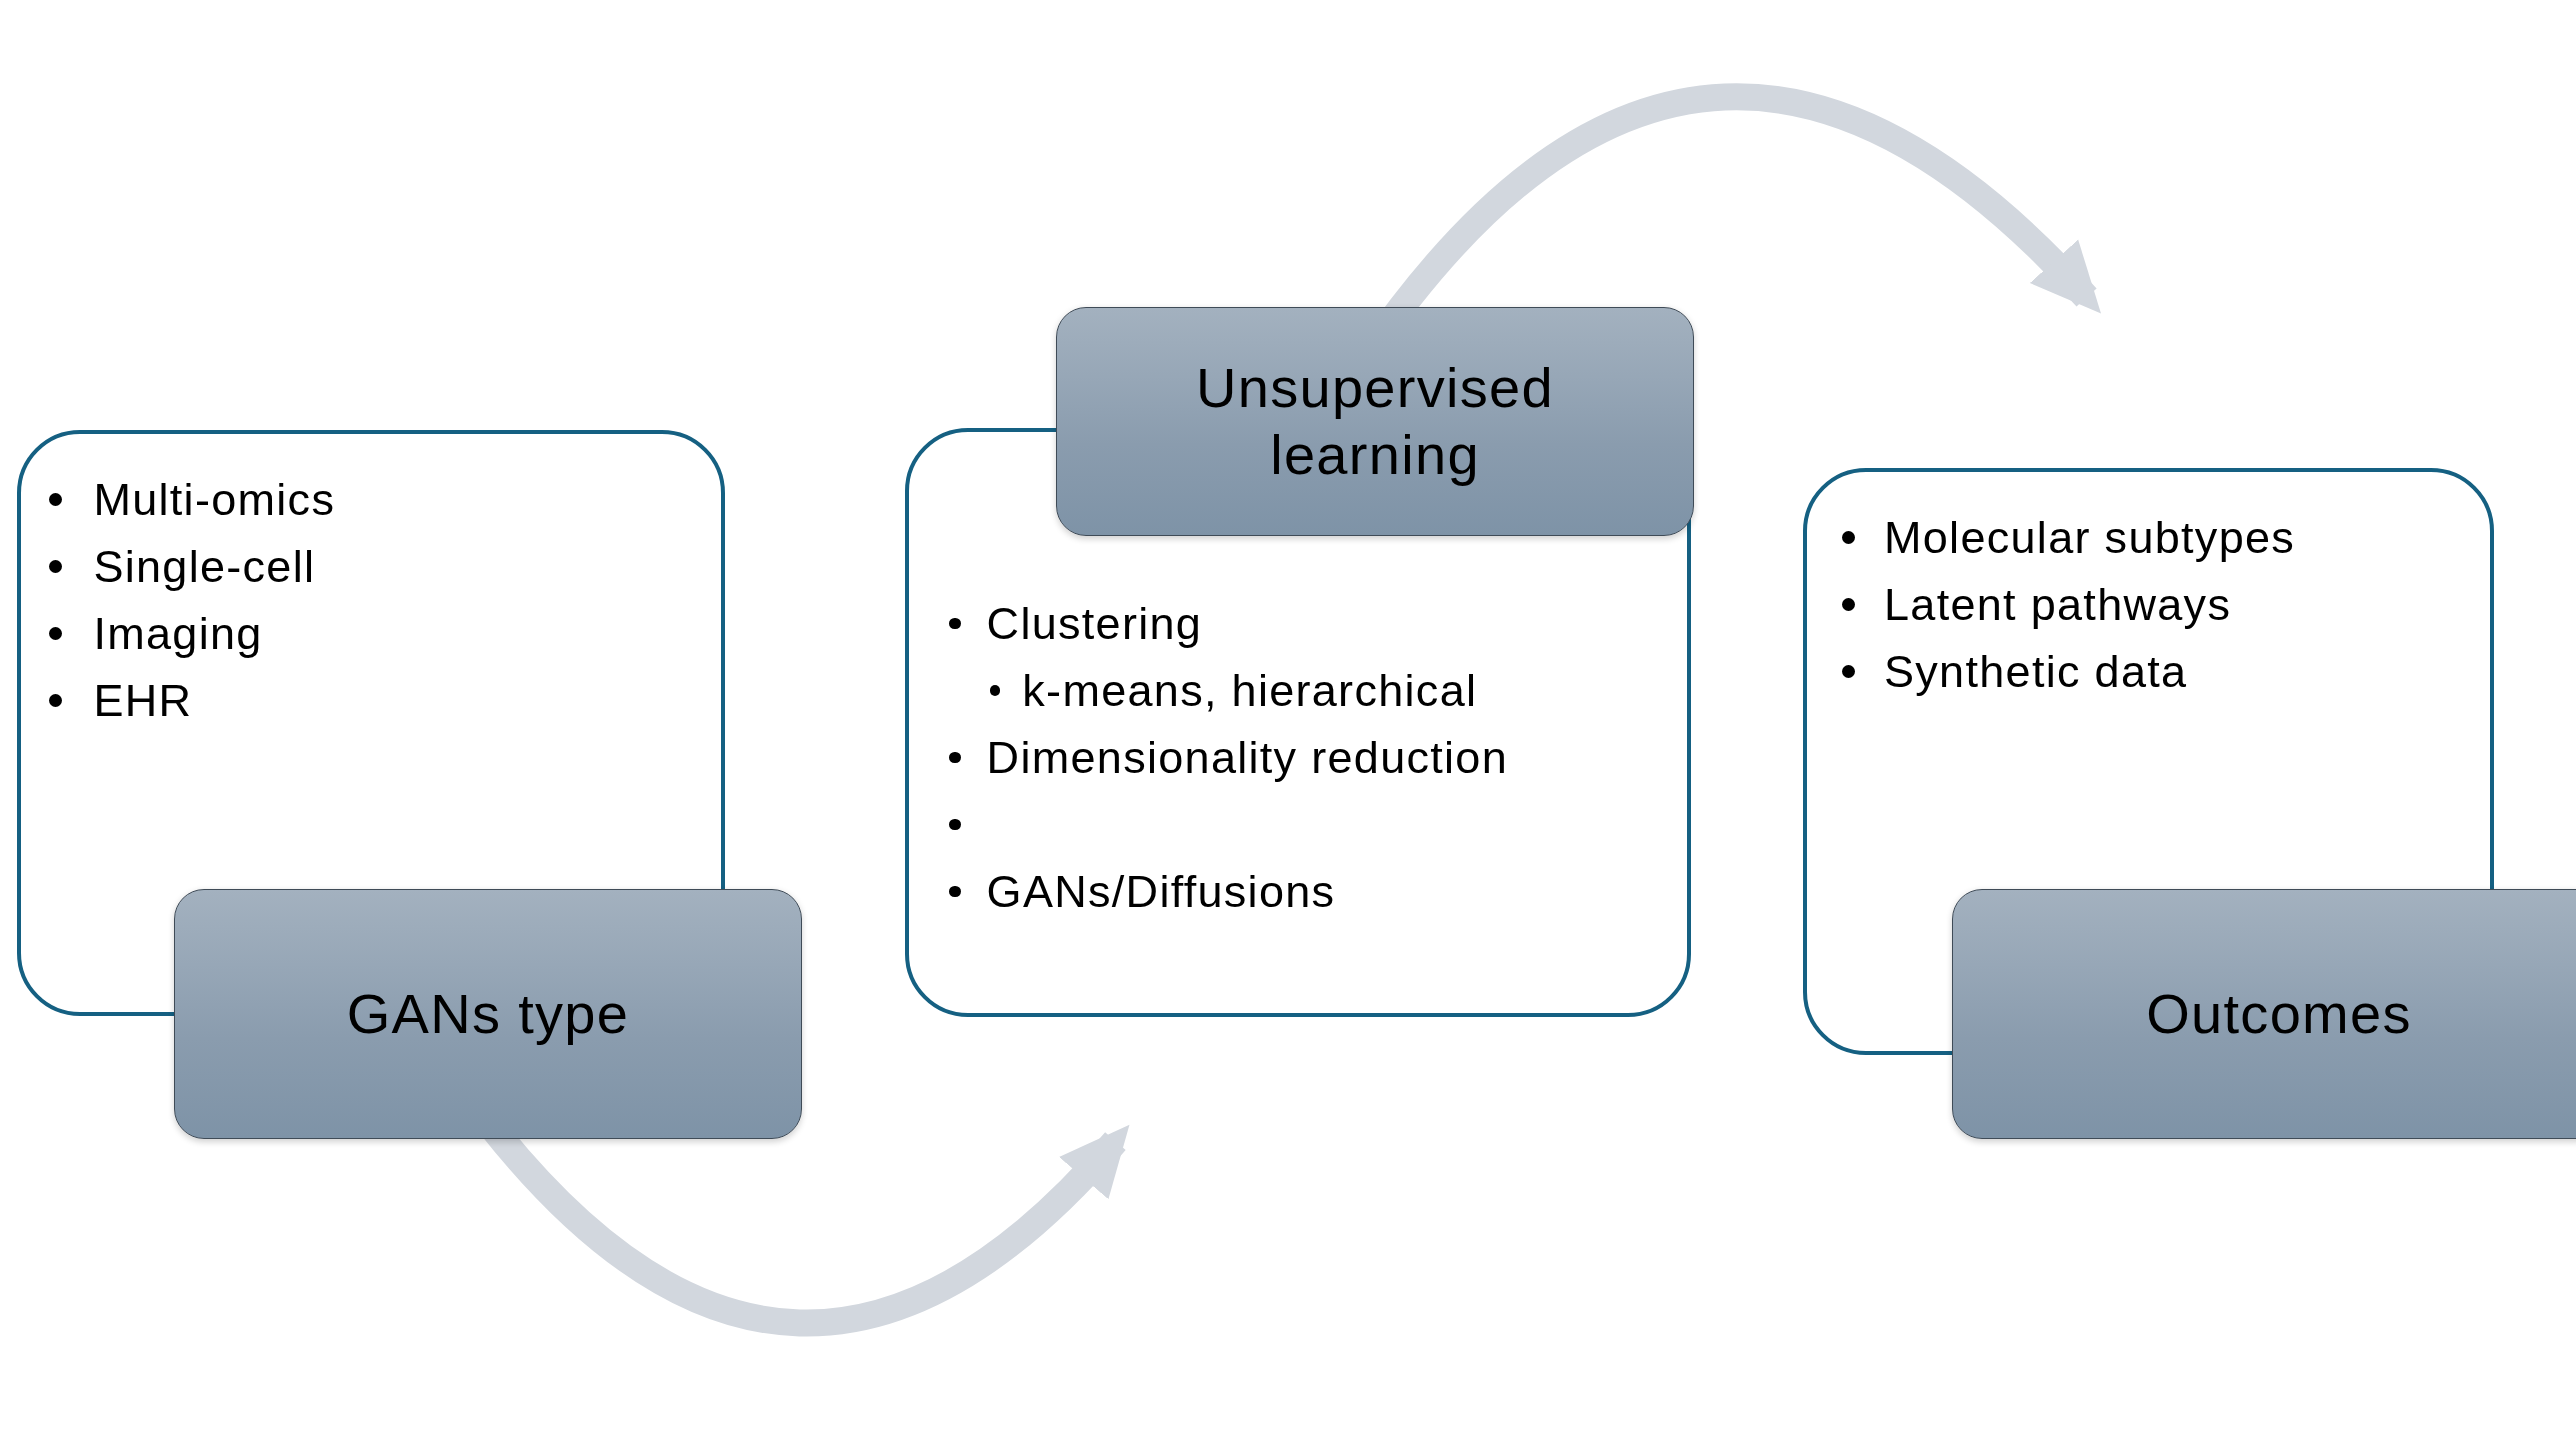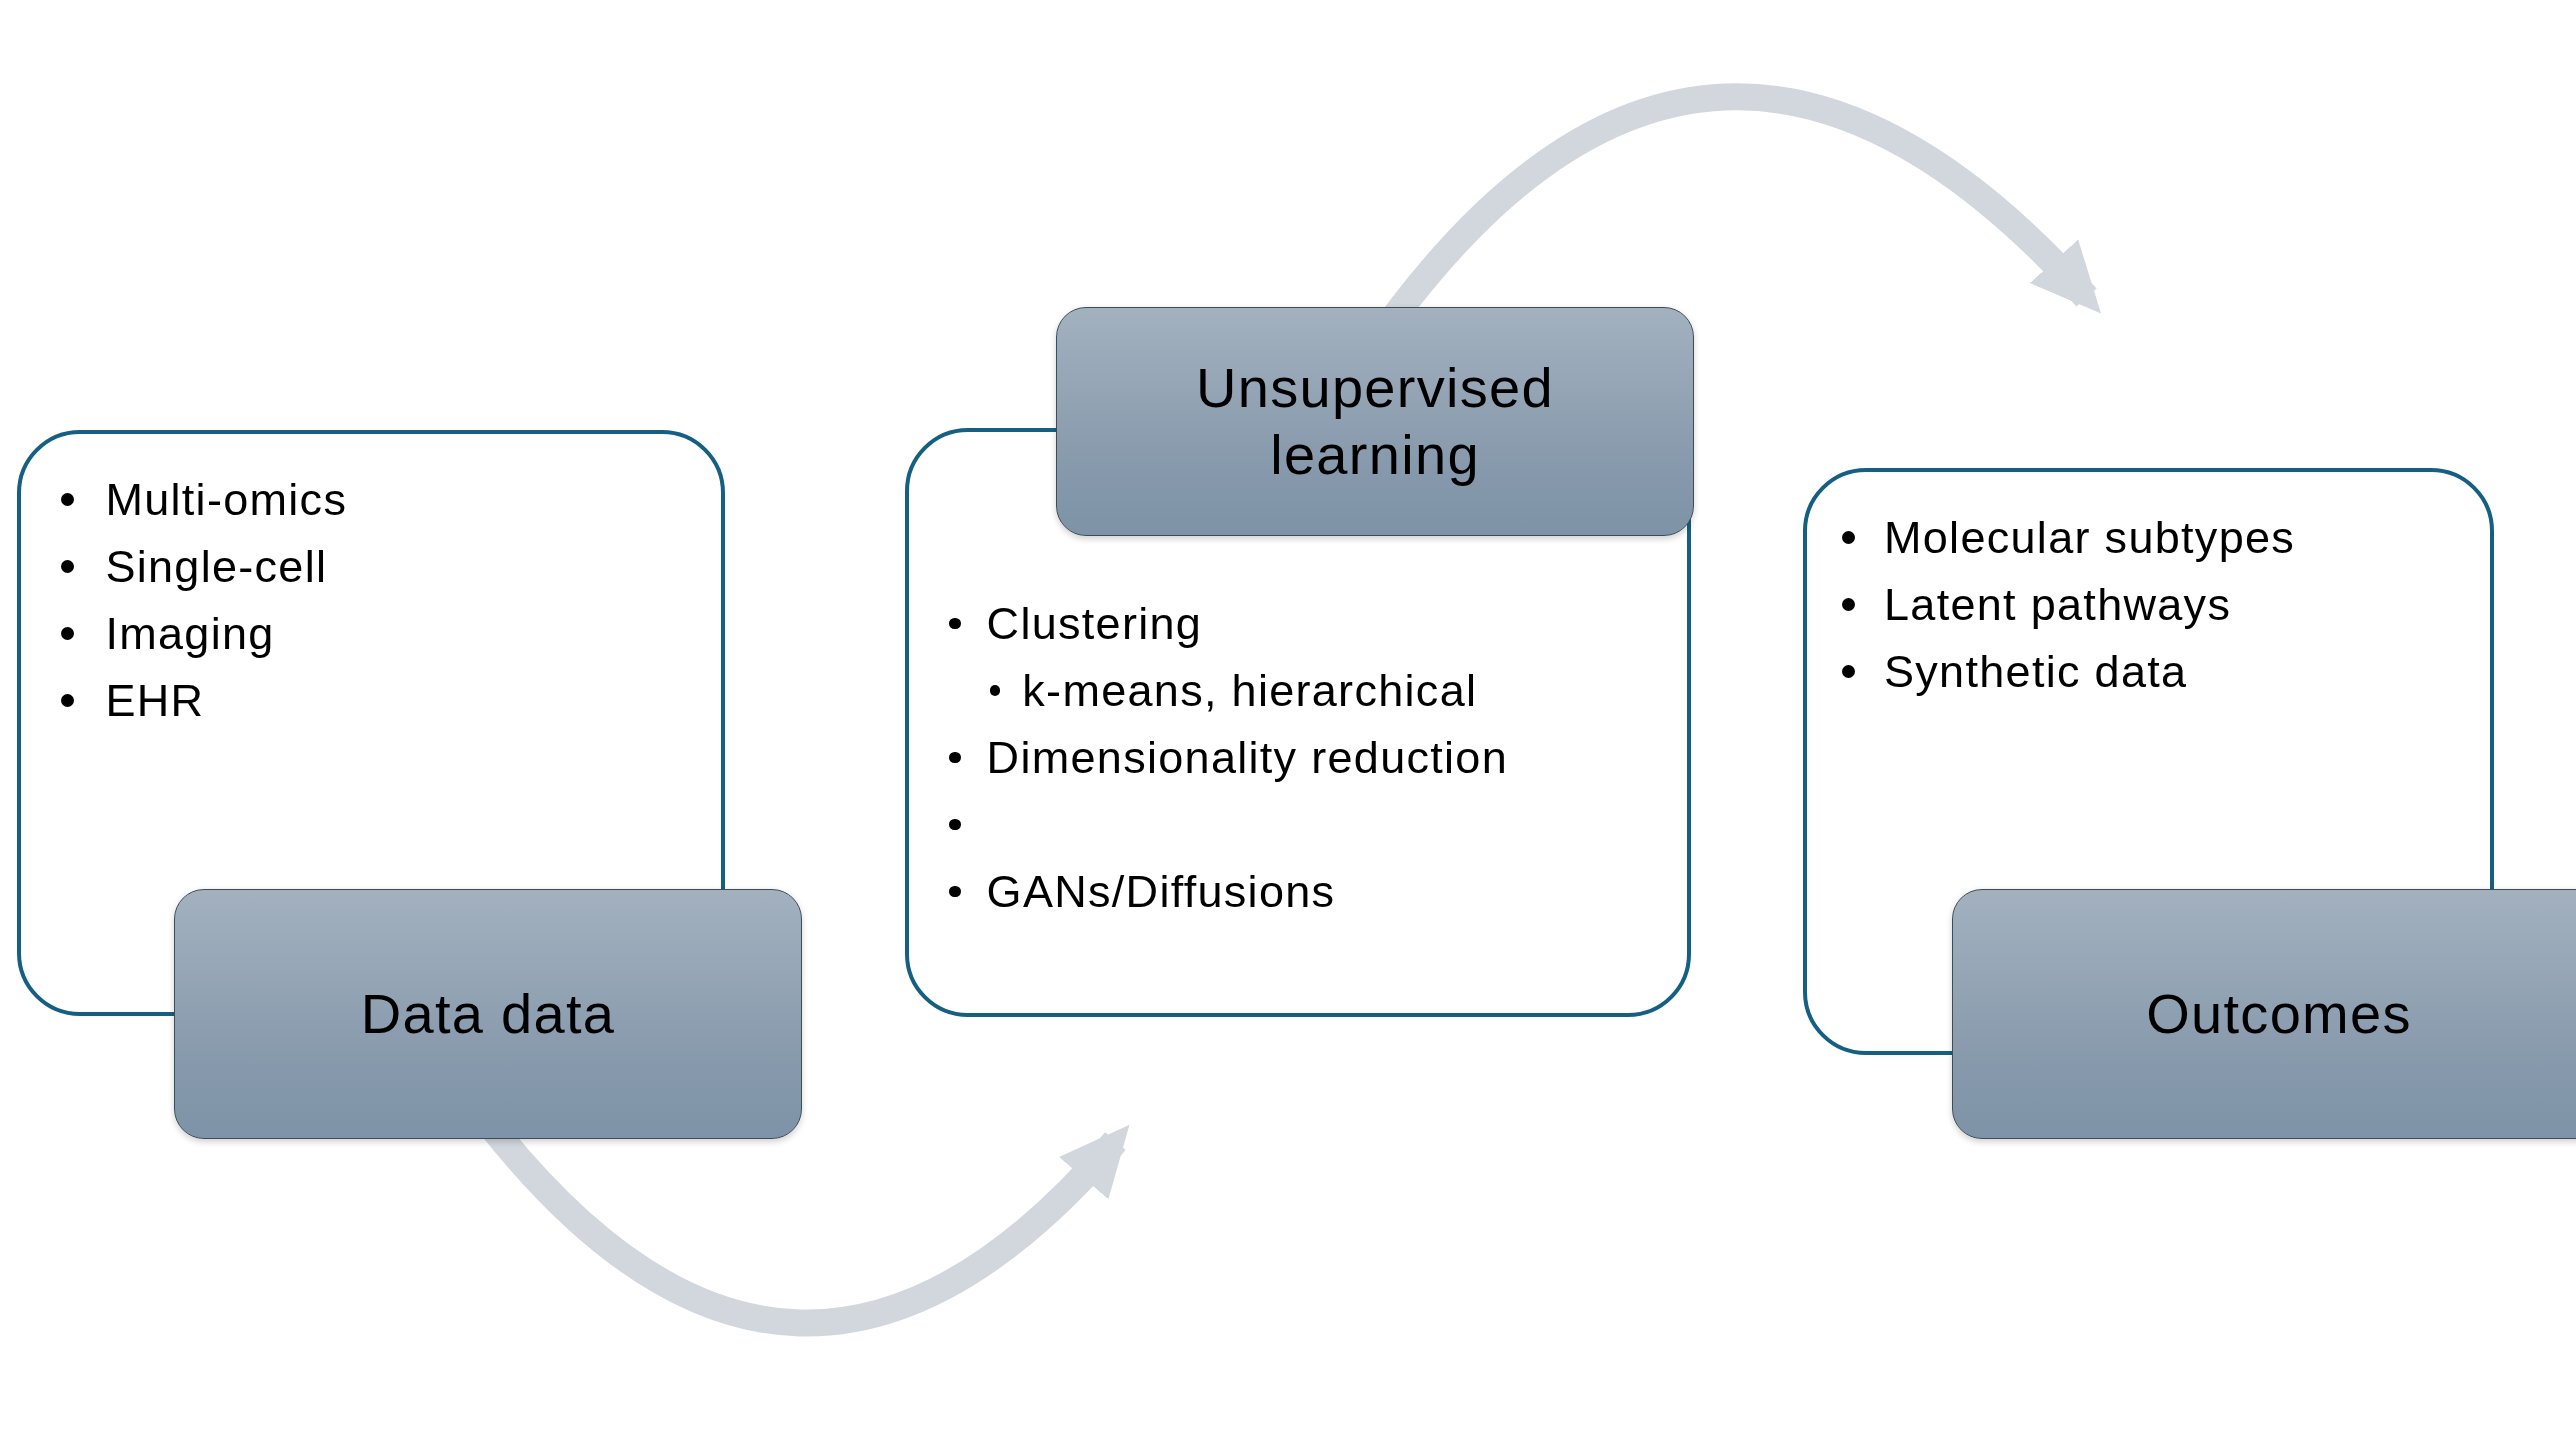--- a/index.html
+++ b/index.html
@@ -51,21 +51,21 @@
     letter-spacing: 1.3px;
     line-height: 67px;
     height: 67px;
     white-space: nowrap;
   }
   .dot {
     flex: 0 0 auto;
     background: #000000;
     border-radius: 50%;
   }
-  #panel-left ul.bullets   { padding: 32px 0 0 40px; }
+  #panel-left ul.bullets   { padding: 32px 0 0 28px; }
   #panel-left  .dot        { width: 13px; height: 13px; margin-right: 31px; }
   #panel-right ul.bullets  { padding: 32px 0 0 35px; }
   #panel-right .dot        { width: 13px; height: 13px; margin-right: 29px; }
 
   #panel-middle ul.bullets { padding: 158px 0 0 40px; }
   #panel-middle li.lvl1 .dot { width: 11.6px; height: 11.6px; margin-right: 26px; }
   #panel-middle li.lvl2      { padding-left: 41px; }
   #panel-middle li.lvl2 .dot { width: 10.3px; height: 10.3px; margin-right: 22px; }
 
   
@@ -160,21 +160,21 @@
         <span>Latent pathways</span>
       </li>
       <li class="lvl1">
         <span class="dot"></span>
         <span>Synthetic data</span>
       </li>
     </ul>
   </div>
 
   <div class="titlebox" id="title-datatype">
-    <span>Data data</span>
+    <span>GANs type</span>
   </div>
   <div class="titlebox" id="title-unsupervised">
     <span>Unsupervised learning</span>
   </div>
   <div class="titlebox" id="title-outcomes">
     <span>Outcomes</span>
   </div>
 
 </div>
 

